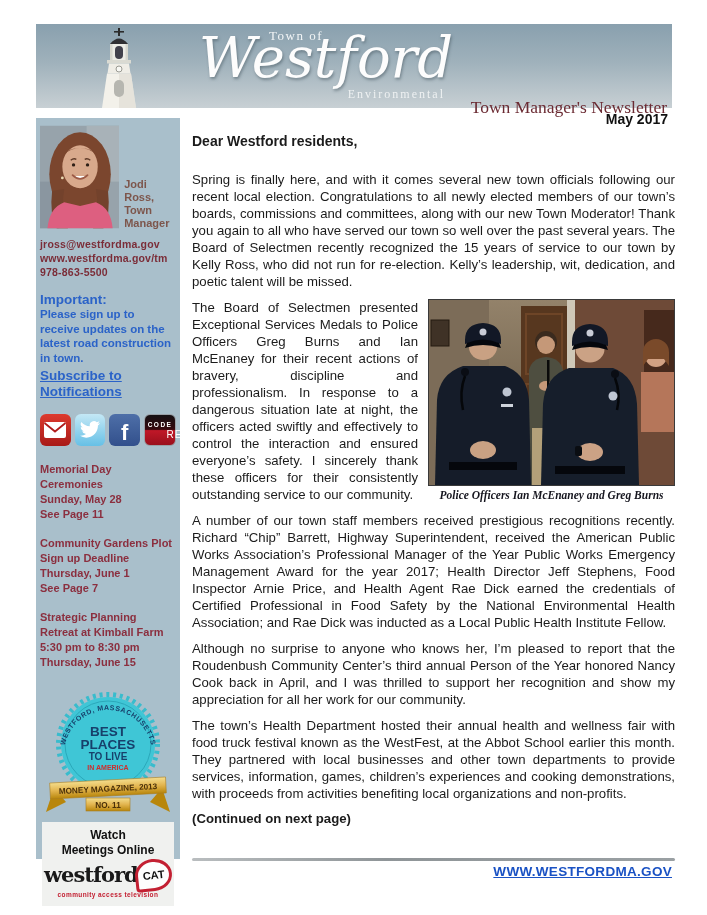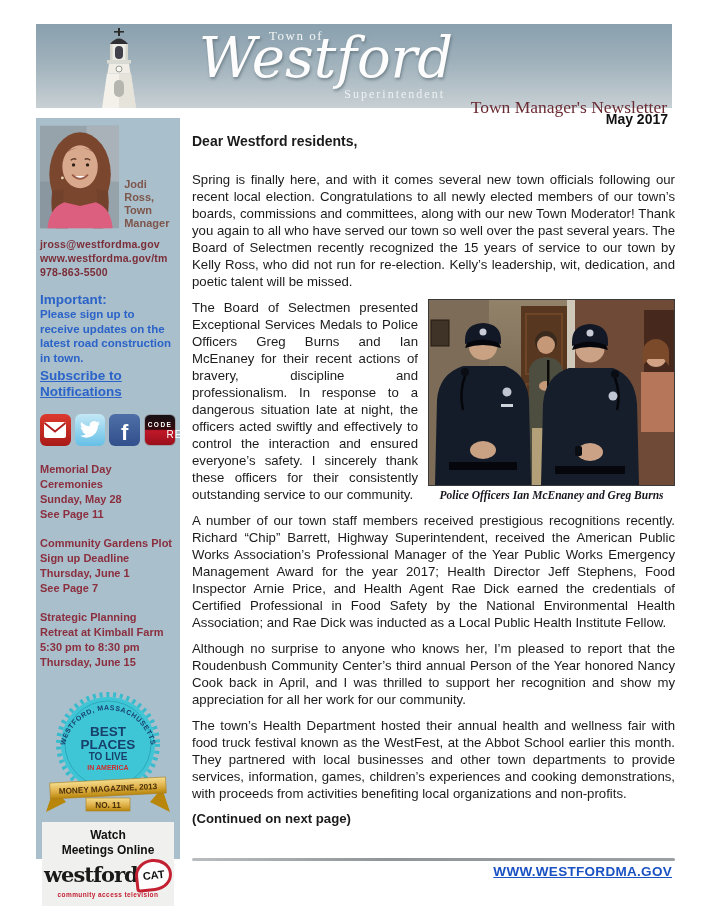--- a/index.html
+++ b/index.html
@@ -91,21 +91,21 @@
       <rect x="27" y="18" width="8" height="13" rx="4" fill="#41414c"></rect>
       <rect x="19" y="32" width="24" height="3.5" fill="#dadad2"></rect>
       <path d="M21 35.5 h20 l1.5 10 h-23 z" fill="#efede6"></path>
       <circle cx="31" cy="41" r="3" fill="#f8f8f4" stroke="#9a9a92" stroke-width="1"></circle>
       <path d="M19 45.5 h24 l5 34.5 h-34 z" fill="#f3f1ea"></path>
       <path d="M43 45.5 l5 34.5 h-17 v-34.5 z" fill="#DEDCD2" opacity="0.65"></path>
       <rect x="26" y="52" width="10" height="17" rx="5" fill="#b6b6b0"></rect>
     </svg>
     <div class="town-of">Town of</div>
     <div class="script">Westford</div>
-    <div class="state">Superintendent</div>
+    <div class="state">Environmental</div>
     <div class="nl-title">Town Manager's Newsletter</div>
   </div>
 
   <div class="issue-date">May 2017</div>
 
   <div class="sidebar">
 
     <div class="profile">
       <svg width="85" height="110" viewBox="0 0 85 110">
         <rect width="85" height="110" fill="#97a3ab"></rect>

